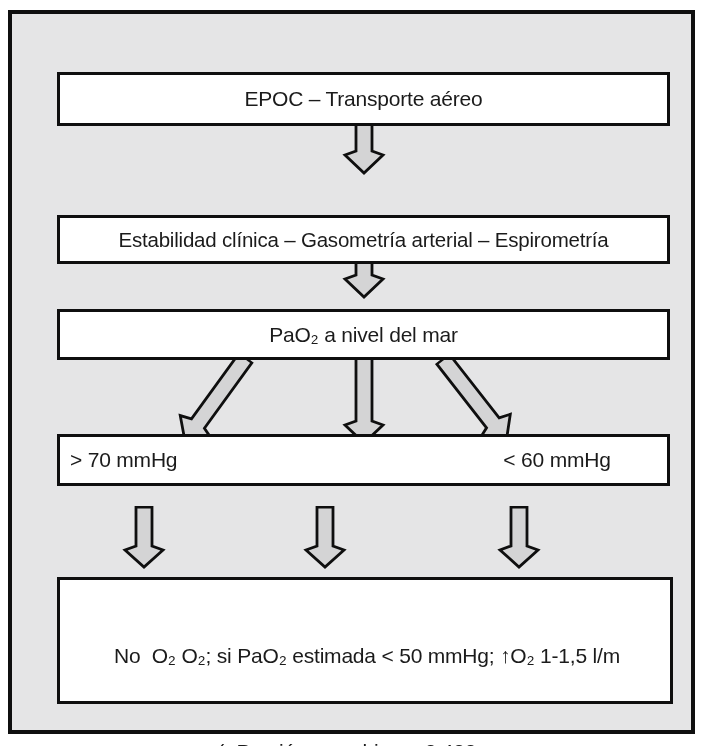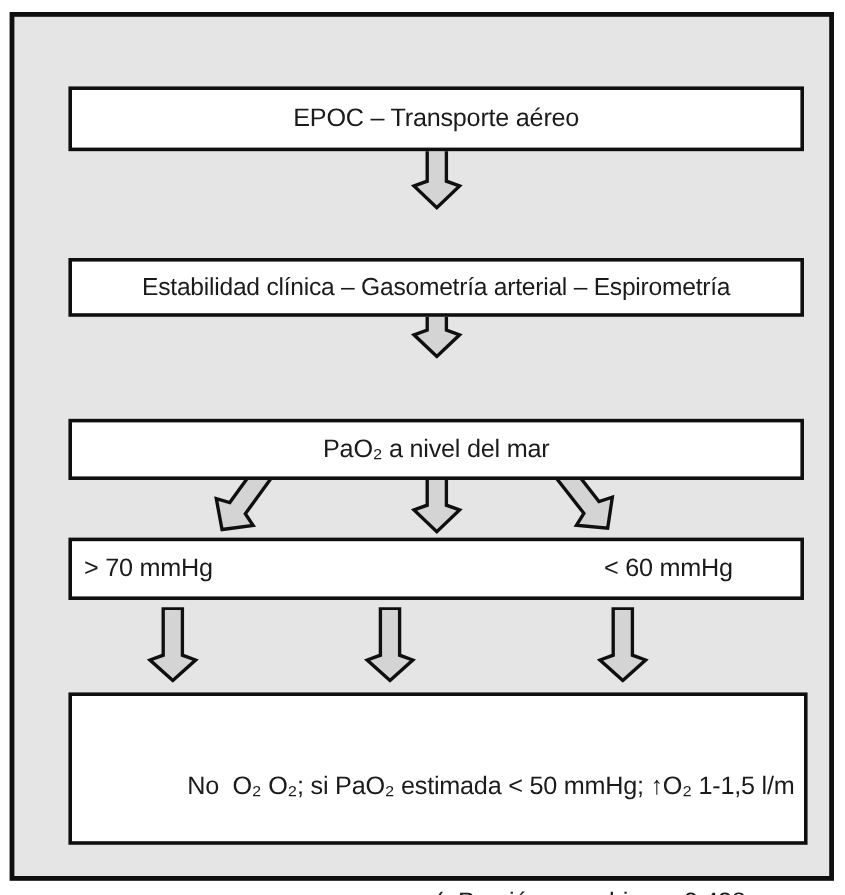--- a/index.html
+++ b/index.html
@@ -30,37 +30,37 @@
     z-index: 2;
     display: flex;
     align-items: center;
     justify-content: center;
     font-size: 21px;
     letter-spacing: -0.2px;
     white-space: pre;
   }
   .node-title       { left: 45px; top: 58px;  width: 613px; height: 54px; }
   .node-assessment  { left: 45px; top: 201px; width: 613px; height: 49px; font-size: 20.5px; }
-  .node-measurement { left: 45px; top: 295px; width: 613px; height: 51px; margin-top: 40px; }
-  .node-branches    { left: 45px; top: 434px; width: 613px; height: 52px; display: block; text-align: center; }
+  .node-measurement { left: 45px; top: 295px; width: 613px; height: 51px; }
+  .node-branches    { left: 45px; top: 420px; width: 613px; height: 52px; display: block; text-align: center; }
   .branch-label {
     position: absolute;
     top: 50%;
     transform: translateY(-50%);
     font-size: 21px;
     white-space: pre;
   }
   .branch-1 { left: 10px; }
   .branch-2 { left: 240px; transform: translate(-50%, -50%); }
   .branch-3 { left: 497px; transform: translate(-50%, -50%); }
   .node-outcome {
     left: 45px; top: 563px; width: 616px; height: 127px;
     display: block;
     padding: 13px 8px 0 12px;
-    text-align: right;
+    text-align: center;
     font-size: 21px;
     white-space: pre-wrap;
     line-height: 25px;
   }
   .outcome-line-1 { margin-bottom: 21px; }
   .arrow {
     position: absolute;
     z-index: 1;
   }
   .arrow polygon {

